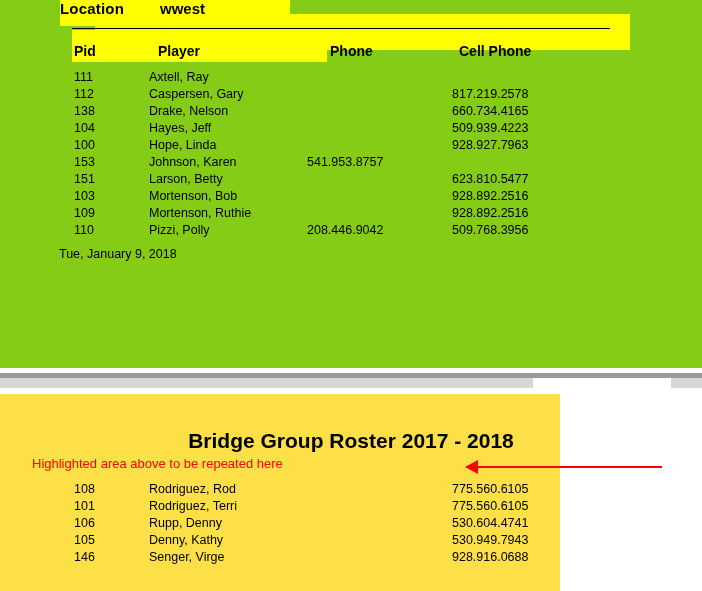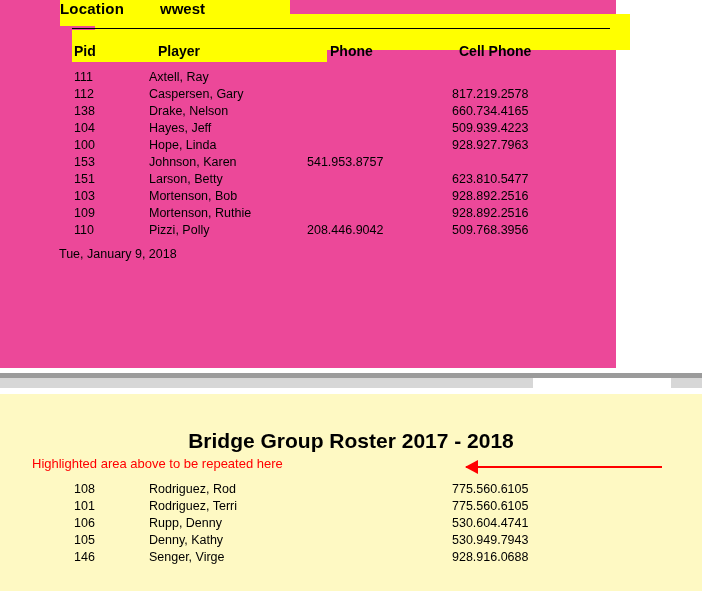--- a/index.html
+++ b/index.html
@@ -13,23 +13,23 @@
     position: relative;
     font-family: "Liberation Sans", sans-serif;
     color: #000000;
     overflow: hidden;
   }
 
   
   .page-top {
     position: absolute;
     left: 0; top: 0;
-    width: 616px;
+    width: 702px;
     height: 368px;
-    background: #ec4899;
+    background: #84cc16;
   }
 
   .highlight-band {
     position: absolute;
     background: #ffff00;
   }
   
   .hl-1 { left: 60px;  top: 0px;   width: 230px; height: 26px; }
   .hl-2 { left: 95px;  top: 14px;  width: 535px; height: 20px; }
   .hl-3 { left: 72px;  top: 30px;  width: 255px; height: 32px; }
@@ -116,23 +116,23 @@
     position: absolute;
     left: 533px; top: 10px;
     width: 138px; height: 10px;
     background: #ffffff;
   }
 
   
   .page-bottom {
     position: absolute;
     left: 0; top: 394px;
-    width: 702px;
+    width: 560px;
     height: 197px;
-    background: #fef9c3;
+    background: #fde047;
   }
   .roster-title {
     position: absolute;
     left: 0; top: 35px;
     width: 702px;
     text-align: center;
     font-size: 21px;
     font-weight: bold;
   }
   .annotation {

